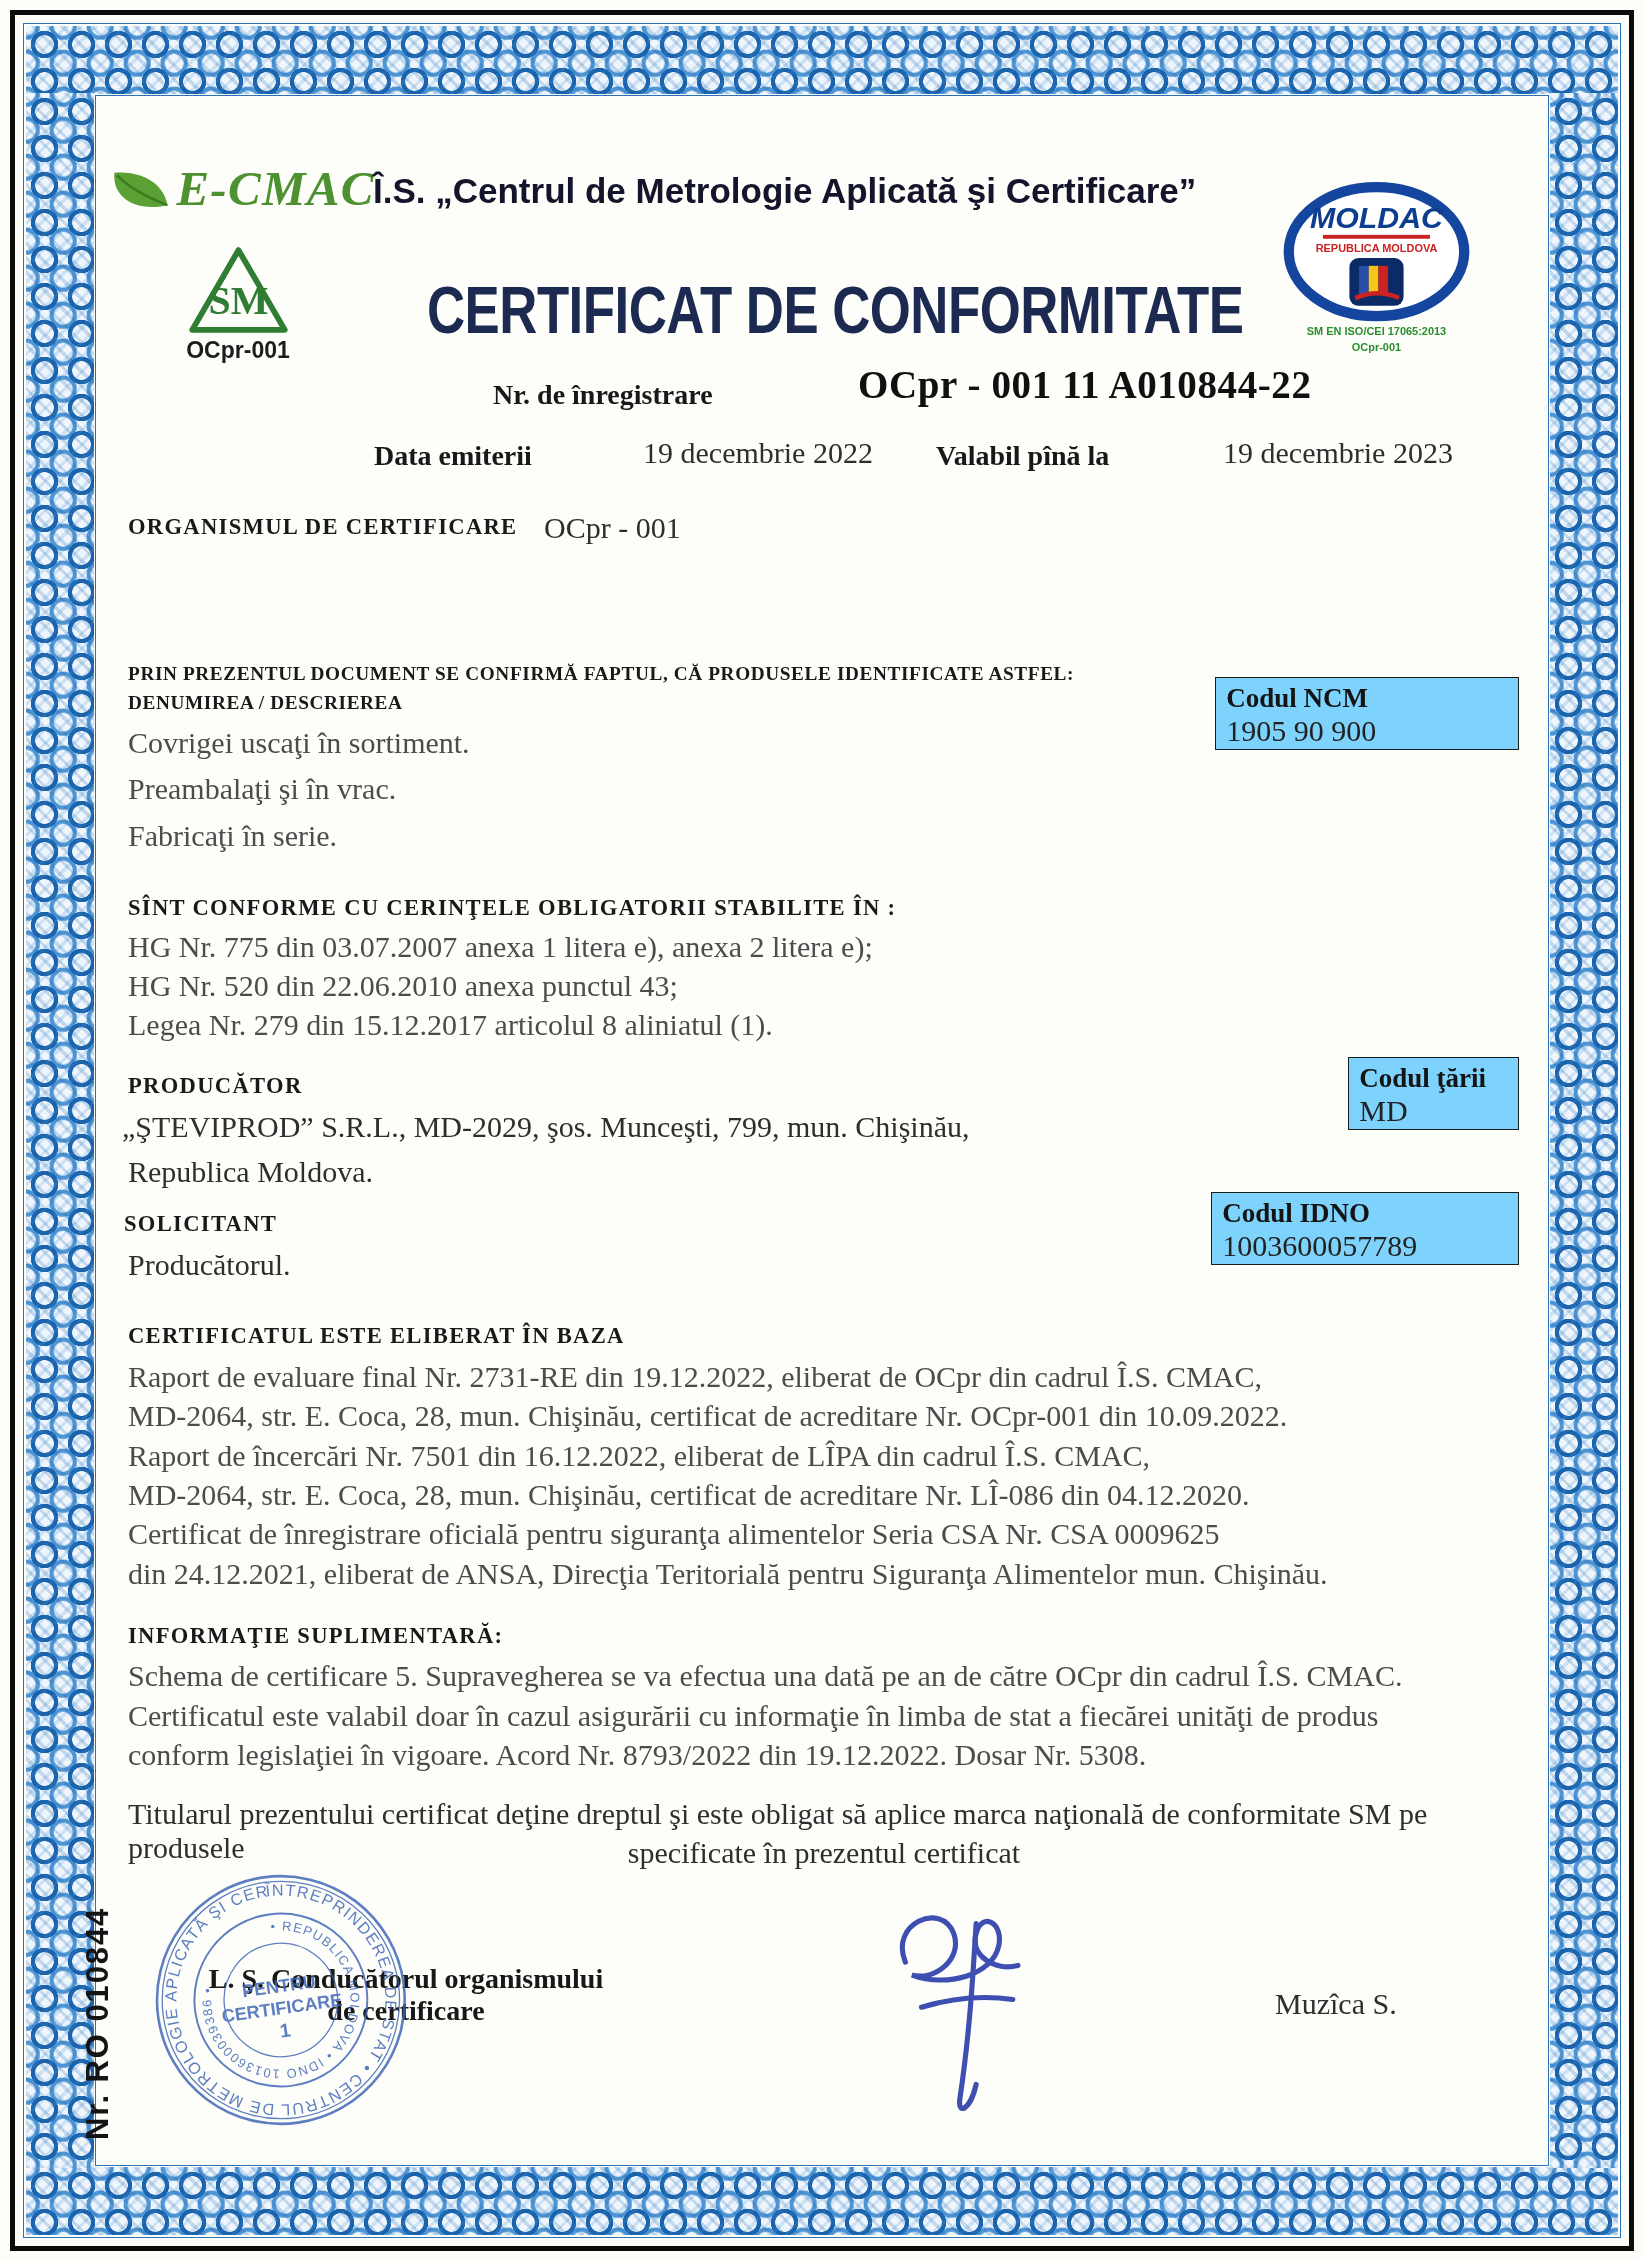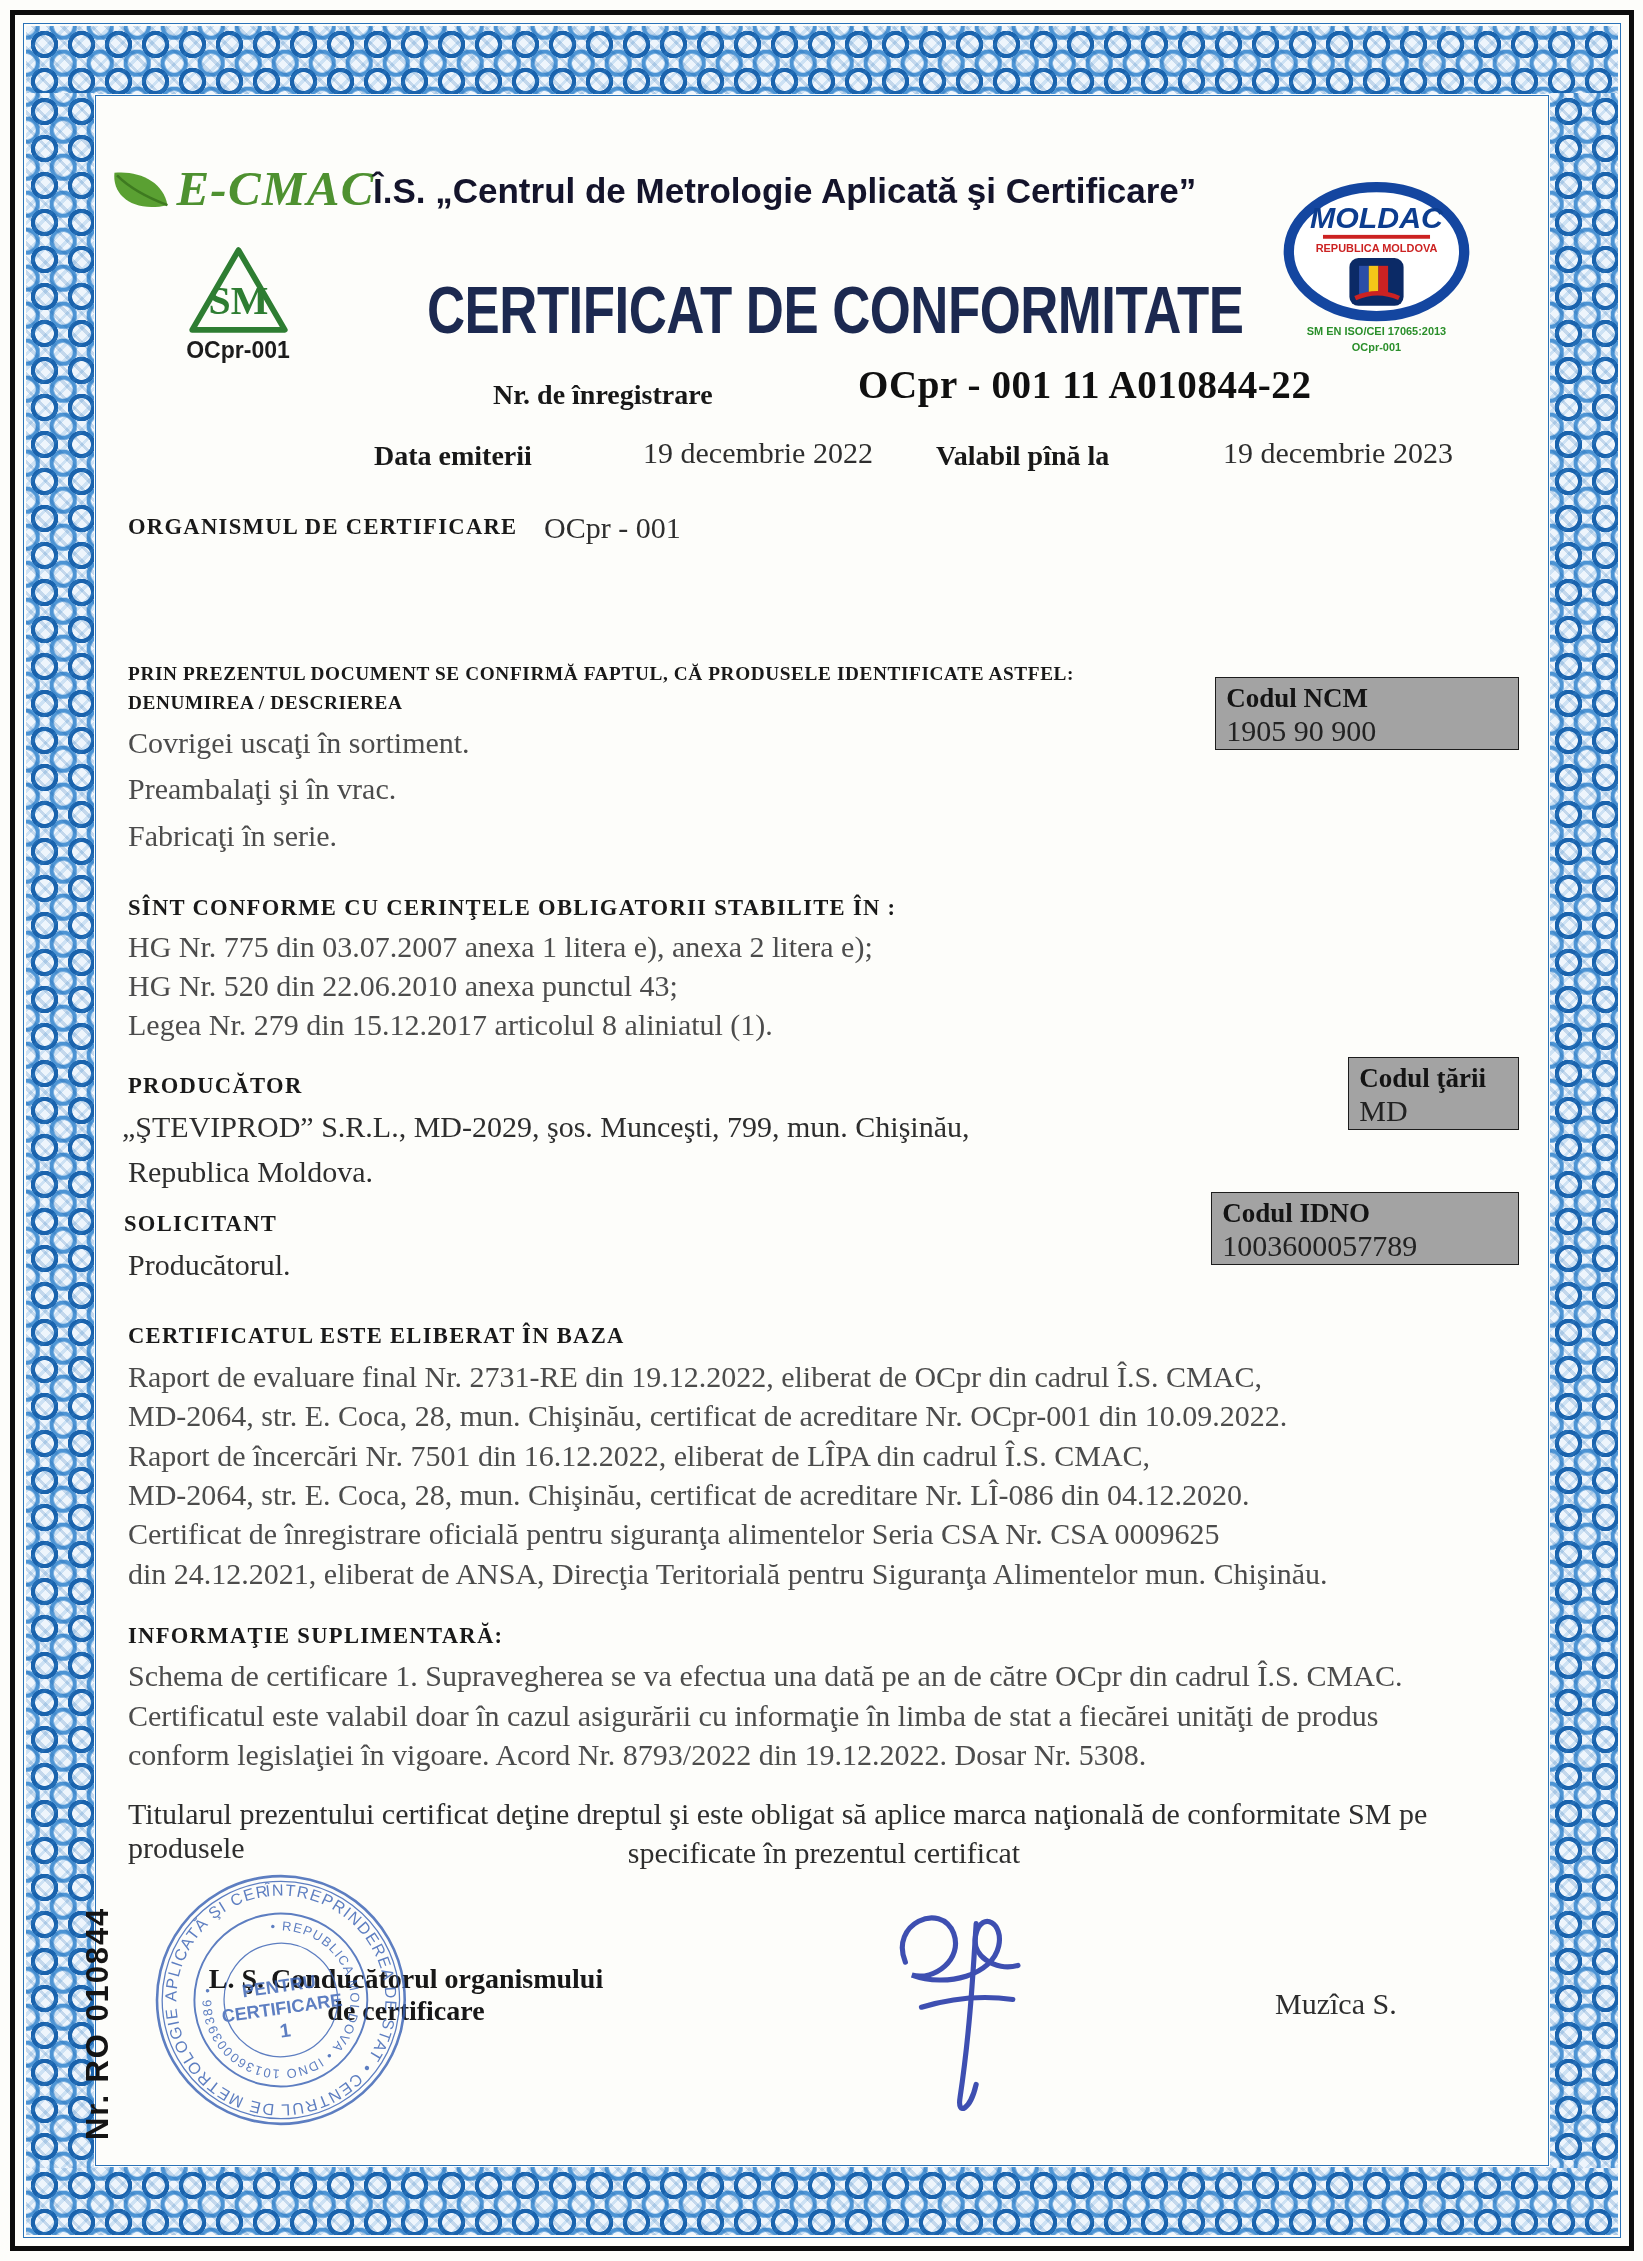--- a/index.html
+++ b/index.html
@@ -35,21 +35,21 @@
   .serif-light{ font-family:"Liberation Serif",serif; font-size:30px; color:#4c4c4c; }
   .bold-serif{ font-family:"Liberation Serif",serif; font-weight:700; font-size:28px; color:#181818; }
 
   .org-title{ font-family:"Liberation Sans",sans-serif; font-weight:700; font-size:35px; color:#14142b; }
   .cert-title{
     font-family:"Liberation Sans",sans-serif; font-weight:700; font-size:60px; color:#1c2950;
     transform:scale(.88,1.12); transform-origin:left center; letter-spacing:-0.6px; white-space:nowrap;
   }
   .reg-number{ font-family:"Liberation Serif",serif; font-weight:700; font-size:39px; color:#101010; letter-spacing:0.6px; white-space:nowrap;margin-left:33px; }
 
-  .code-box{ position:absolute; border:1.9px solid #1c1c1c; background:#a3a3a3; padding:5.2px 10.3px 6.4px 10.3px; }
+  .code-box{ position:absolute; border:1.9px solid #1c1c1c; background:#7dd3fc; padding:5.2px 10.3px 6.4px 10.3px; }
   .code-box .bl{ font-weight:700; font-size:27px; color:#141414; font-family:"Liberation Serif",serif; }
   .code-box .bv{ font-size:30px; color:#222; font-family:"Liberation Serif",serif; }
 
   .ecmac-text{ font-family:"Liberation Serif",serif; font-style:italic; font-weight:700; font-size:49px; color:#4e9130; letter-spacing:1.3px; }
   .ocpr-under{ font-family:"Liberation Sans",sans-serif; font-weight:700; font-size:23px; color:#1c1c1c; }
 
   .serial{
     position:absolute; left:80px; top:1869px; height:271px;
     writing-mode:vertical-rl; transform:rotate(180deg);
     font-family:"Liberation Sans",sans-serif; font-weight:700; font-size:31px; color:#141414; letter-spacing:1.9px;
@@ -152,21 +152,21 @@
 
   <div class="abs h-label" style="left:128px; top:1323px;">CERTIFICATUL ESTE ELIBERAT ÎN BAZA</div>
   <div class="abs serif-light" style="left:128px; top:1360px;">Raport de evaluare final Nr. 2731-RE din 19.12.2022, eliberat de OCpr din cadrul Î.S. CMAC,</div>
   <div class="abs serif-light" style="left:128px; top:1399px;">MD-2064, str. E. Coca, 28, mun. Chişinău, certificat de acreditare Nr. OCpr-001 din 10.09.2022.</div>
   <div class="abs serif-light" style="left:128px; top:1439px;">Raport de încercări Nr. 7501 din 16.12.2022, eliberat de LÎPA din cadrul Î.S. CMAC,</div>
   <div class="abs serif-light" style="left:128px; top:1478px;">MD-2064, str. E. Coca, 28, mun. Chişinău, certificat de acreditare Nr. LÎ-086 din 04.12.2020.</div>
   <div class="abs serif-light" style="left:128px; top:1517px;">Certificat de înregistrare oficială pentru siguranţa alimentelor Seria CSA Nr. CSA 0009625</div>
   <div class="abs serif-light" style="left:128px; top:1557px;">din 24.12.2021, eliberat de ANSA, Direcţia Teritorială pentru Siguranţa Alimentelor mun. Chişinău.</div>
 
   <div class="abs h-label" style="left:128px; top:1623px;">INFORMAŢIE SUPLIMENTARĂ:</div>
-  <div class="abs serif-light" style="left:128px; top:1659px;">Schema de certificare 1. Supravegherea se va efectua una dată pe an de către OCpr din cadrul Î.S. CMAC.</div>
+  <div class="abs serif-light" style="left:128px; top:1659px;">Schema de certificare 5. Supravegherea se va efectua una dată pe an de către OCpr din cadrul Î.S. CMAC.</div>
   <div class="abs serif-light" style="left:128px; top:1699px;">Certificatul este valabil doar în cazul asigurării cu informaţie în limba de stat a fiecărei unităţi de produs</div>
   <div class="abs serif-light" style="left:128px; top:1738px;">conform legislaţiei în vigoare. Acord Nr. 8793/2022 din 19.12.2022. Dosar Nr. 5308.</div>
 
   <div class="abs serif" style="left:128px; top:1797px; width:1392px;">Titularul prezentului certificat deţine dreptul şi este obligat să aplice marca naţională de conformitate SM pe produsele</div>
   <div class="abs serif center" style="left:128px; top:1836px; width:1392px;">specificate în prezentul certificat</div>
 
   <div class="abs center" style="left:161px; top:1963px; width:490px;">
     <div class="bold-serif">L. Ş. Conducătorul organismului</div>
     <div class="bold-serif">de certificare</div>
   </div>

